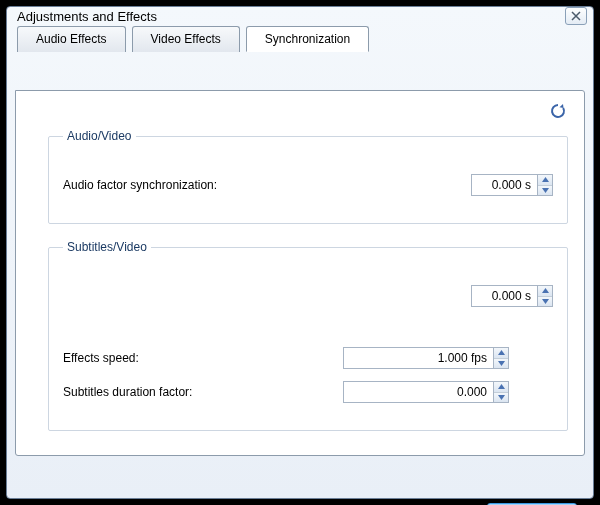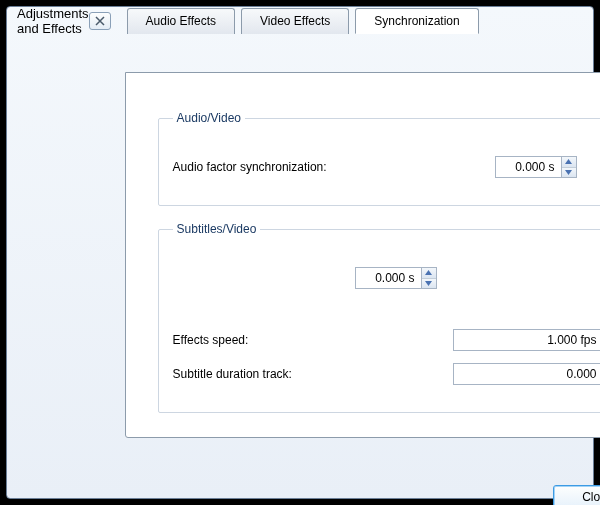--- a/index.html
+++ b/index.html
@@ -20,20 +20,21 @@
     background: #000;
     padding: 6px;
   }
   .window {
     width: 100%;
     height: 100%;
     background: linear-gradient(#f4f8fc, #e9eff7);
     border: 1px solid #6a7e97;
     border-radius: 4px;
     display: flex;
+    flex-direction: column;
   }
   .titlebar {
     height: 28px;
     display: flex;
     align-items: center;
     padding: 0 6px 0 10px;
   }
   .titlebar .title {
     flex: 1;
     font-size: 13px;
@@ -120,21 +121,21 @@
     align-items: center;
     margin: 10px 0;
     min-height: 24px;
   }
   .field-row .lbl {
     flex: 0 0 280px;
   }
   .field-row .ctrl {
     flex: 1;
     display: flex;
-    justify-content: center;
+    justify-content: flex-end;
   }
   .field-row .ctrl.right {
     justify-content: flex-start;
   }
   .spin {
     display: flex;
     align-items: stretch;
     height: 22px;
   }
   .spin input {
@@ -278,21 +279,21 @@
                       <svg viewBox="0 0 7 5">
                         <path d="M0 0 L3.5 5 L7 0 Z" fill="#4a72b2"></path>
                       </svg>
                     </button>
                 </div>
               </div>
             </div>
           </div>
 
           <div class="field-row">
-            <div class="lbl">Subtitle duration track:</div>
+            <div class="lbl">Subtitles duration factor:</div>
             <div class="ctrl right">
               <div class="spin wide">
                 <input type="text" value="0.000" style="">
                 <div class="buttons">
                   <button>
                       <svg viewBox="0 0 7 5">
                         <path d="M0 5 L3.5 0 L7 5 Z" fill="#4a72b2"></path>
                       </svg>
                     </button>
                   <button>

